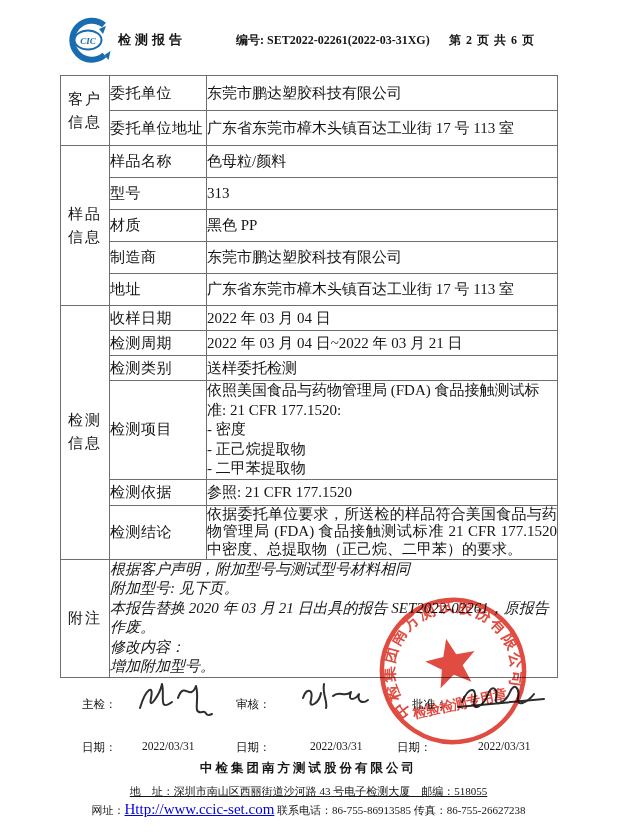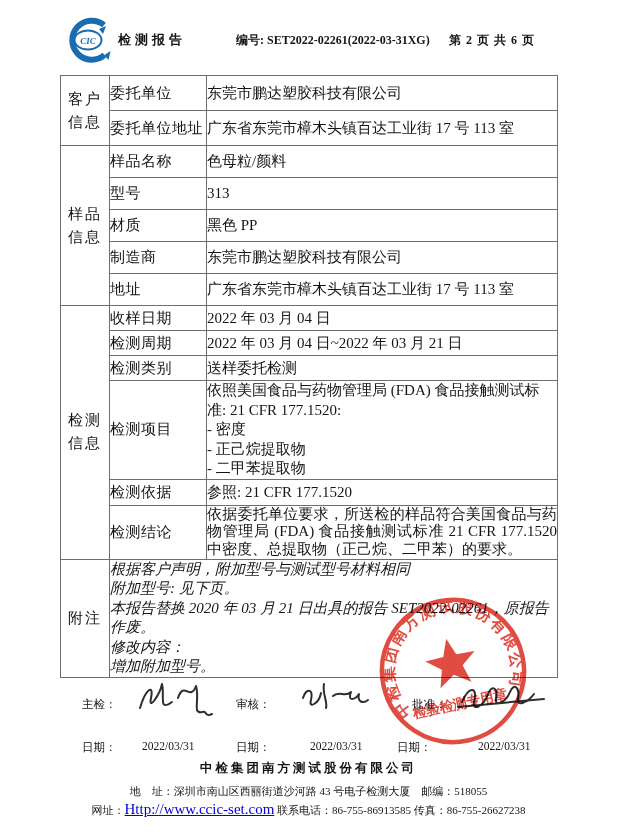--- a/index.html
+++ b/index.html
@@ -34,21 +34,21 @@
   .role{font-size:11.5px;}
   .sig path{fill:none;stroke:#2d2d2d;stroke-width:2;stroke-linecap:round;stroke-linejoin:round;}
 
   
   .stamp{position:absolute;left:374px;top:592px;width:158px;height:158px;
          transform:rotate(-12deg);mix-blend-mode:multiply;opacity:0.88;z-index:5;}
 
   
   .ft{position:absolute;left:0;width:617px;text-align:center;}
   .ft-company{top:760px;font-size:12.5px;font-weight:bold;letter-spacing:3px;}
-  .ft-line{top:784px;font-size:11px;}
+  .ft-line{top:784px;font-size:11px;text-decoration:underline;}
   .ft-line2{top:801px;font-size:11px;}
   a.url{color:#0000dd;text-decoration:underline;font-family:Liberation Serif, serif;font-size:15px;}
 </style>
 </head>
 <body>
 
 <div class="page">
 
   <div class="hdr">
     <svg class="logo" viewBox="0 0 58 48">

